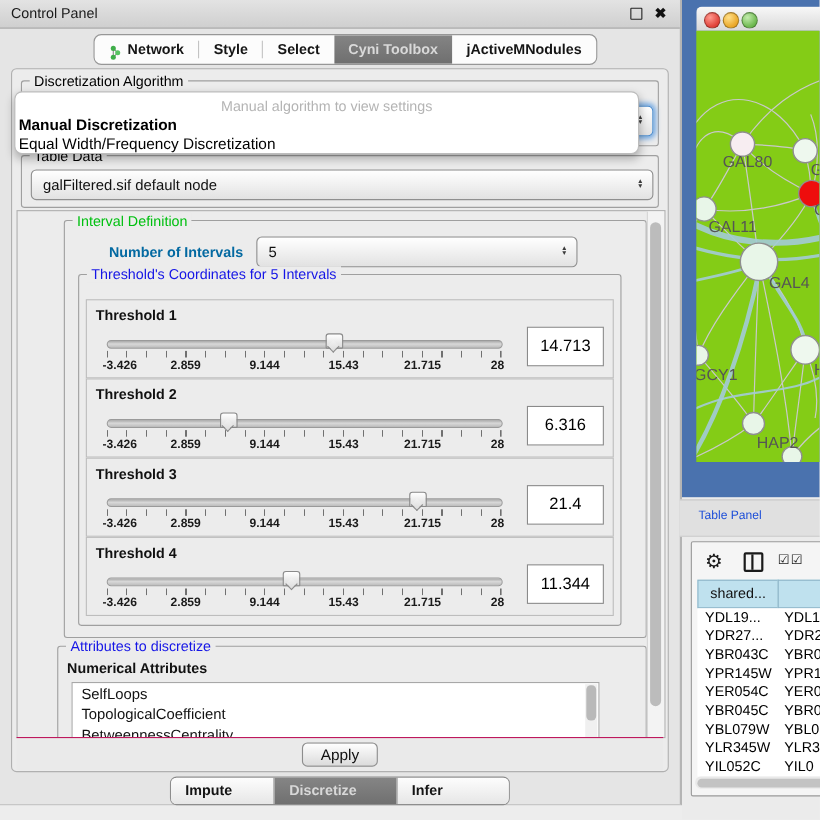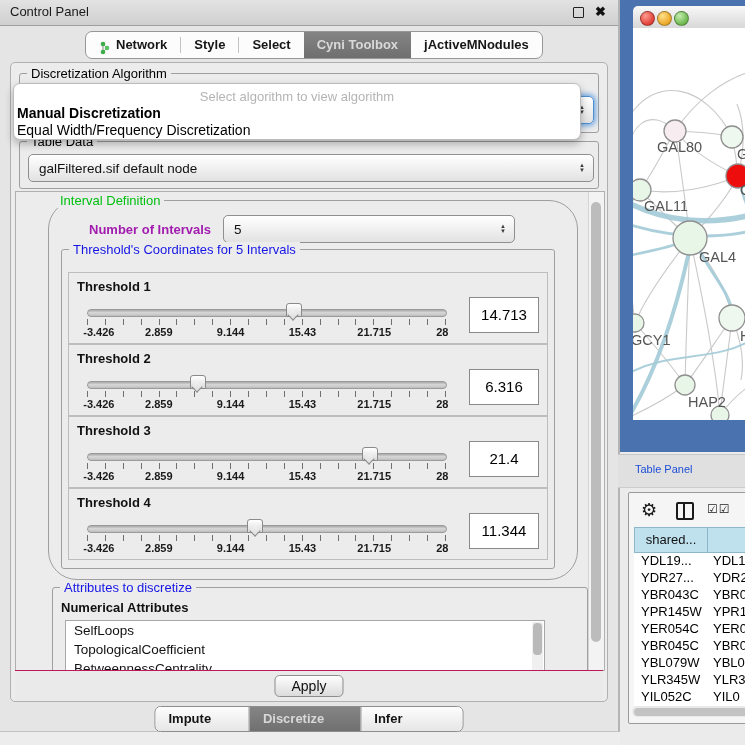--- a/index.html
+++ b/index.html
@@ -43,21 +43,21 @@
   .overlay .ph{position:absolute;left:0;right:0;top:5px;text-align:center;font-size:13px;color:#b4b4b4;}
   .overlay .opt{position:absolute;left:3px;font-size:14px;color:#000;white-space:nowrap;}
   .overlay .opt.b{font-weight:bold;top:21px;}
   .overlay .opt.r{top:38px;}
 
   .scrollbox{position:absolute;left:4px;top:128px;width:588px;height:478px;background:#ececec;
     border:1px solid #b0b0b0;overflow:hidden;}
   .vscroll{position:absolute;right:0;top:0;bottom:0;width:15px;background:#f3f3f3;border-left:1px solid #d4d4d4;}
   .vthumb{position:absolute;left:2px;top:10px;width:10px;height:440px;background:#bcbcbc;border-radius:5px;}
 
-  .noi-label{position:absolute;left:40px;top:21px;font-size:13px;font-weight:bold;color:#a21caf;text-align:right;}
+  .noi-label{position:absolute;left:40px;top:21px;font-size:13px;font-weight:bold;color:#0369a1;text-align:right;}
 
   .thr-row{position:absolute;left:6px;width:478px;height:70px;background:#ececec;border:1px solid #bdbdbd;}
   .t-label{position:absolute;left:8px;top:6px;font-size:13px;font-weight:bold;color:#111;}
   .slider{position:absolute;left:18px;top:36px;width:358px;height:30px;}
   .track{position:absolute;left:0;top:0;width:100%;height:6px;border:1px solid #9a9a9a;border-radius:4px;
     background:linear-gradient(#a9a9a9,#d8d8d8 45%,#bdbdbd);}
   .handle{position:absolute;top:-6px;width:14px;height:12px;margin-left:-8px;
     background:linear-gradient(#ffffff,#dcdcdc);border:1px solid #8a8a8a;border-radius:3px 3px 1px 1px;z-index:3;}
   .handle:after{content:"";position:absolute;left:2.5px;top:7px;width:7px;height:7px;
     background:linear-gradient(135deg,#f2f2f2,#dcdcdc);border:1px solid #8a8a8a;border-top:none;border-left:none;transform:rotate(45deg);}
@@ -87,21 +87,21 @@
 
   
   .right-col{position:absolute;left:620px;top:0;width:125px;height:745px;background:#ebebeb;}
   .net-window{position:absolute;left:0;top:0;width:125px;height:452px;background:#4a72ae;}
   .mac-titlebar{position:absolute;left:13px;top:6px;width:115px;height:22px;
     background:linear-gradient(#f8f8f8,#d8d8d8);border-bottom:1px solid #b2b2b2;border-radius:5px 0 0 0;}
   .light{position:absolute;top:4.5px;width:13px;height:13px;border-radius:50%;border:0.5px solid rgba(0,0,0,.3);}
   .light.red{left:7px;background:radial-gradient(circle at 35% 30%,#ff9a90,#e04038 70%);}
   .light.yellow{left:24px;background:radial-gradient(circle at 35% 30%,#ffe08a,#eaa727 70%);}
   .light.green{left:41px;background:radial-gradient(circle at 35% 30%,#c4ecae,#6cb84e 70%);}
-  .net-canvas{position:absolute;left:13px;top:28px;width:112px;height:392px;background:#ffffff;overflow:hidden;}
+  .net-canvas{position:absolute;left:13px;top:28px;width:112px;height:392px;background:#84cc16;overflow:hidden;}
 
   .tp-bar{position:absolute;left:-2px;top:454px;width:127px;height:32px;background:#e0e0e0;
     border-top:1px solid #c7c7c7;border-bottom:1px solid #cccccc;}
   .tp-bar span{position:absolute;left:17px;top:8px;font-size:11px;color:#1d4ed8;}
 
   .table-box{position:absolute;left:8px;top:492px;width:130px;height:230px;background:#f5f5f5;
     border:1px solid #9a9a9a;border-radius:2px;}
   .gear{position:absolute;left:12px;top:6px;font-size:18px;color:#1a1a1a;}
   .splitic{position:absolute;left:47px;top:9px;width:14px;height:14px;border:2px solid #1a1a1a;border-radius:2px;}
   .splitic:after{content:"";position:absolute;left:5px;top:0;width:2px;height:14px;background:#1a1a1a;}
@@ -158,39 +158,39 @@
         <span class="legend">Discretization Algorithm</span>
         <div class="combo focused" style="left:8px;top:22px;width:564px;height:26px;">
           <span class="arrows">
               <span>▲</span>
               <span>▼</span>
             </span>
         </div>
       </div>
 
       <div class="overlay">
-        <div class="ph">Select algorithm to view algorithm</div>
+        <div class="ph">Manual algorithm to view settings</div>
         <div class="opt b">Manual Discretization</div>
         <div class="opt r">Equal Width/Frequency Discretization</div>
       </div>
 
       <div class="fs" style="left:8px;top:78px;width:578px;height:46px;">
         <span class="legend">Table Data</span>
         <div class="combo" style="left:8px;top:12px;width:564px;height:26px;">
           <span class="val">galFiltered.sif default node</span>
           <span class="arrows">
               <span>▲</span>
               <span>▼</span>
             </span>
         </div>
       </div>
 
       <div class="scrollbox">
 
-        <div class="fs" style="left:32px;top:8px;width:528px;height:378px;border-radius:29px;">
+        <div class="fs" style="left:42px;top:8px;width:528px;height:378px;">
           <span class="legend green">Interval Definition</span>
           <div class="noi-label">Number of Intervals</div>
           <div class="spinner" style="left:174px;top:14px;width:290px;height:26px;">
             <span class="val">5</span>
             <span class="arrows">
                 <span>▲</span>
                 <span>▼</span>
               </span>
           </div>
 

